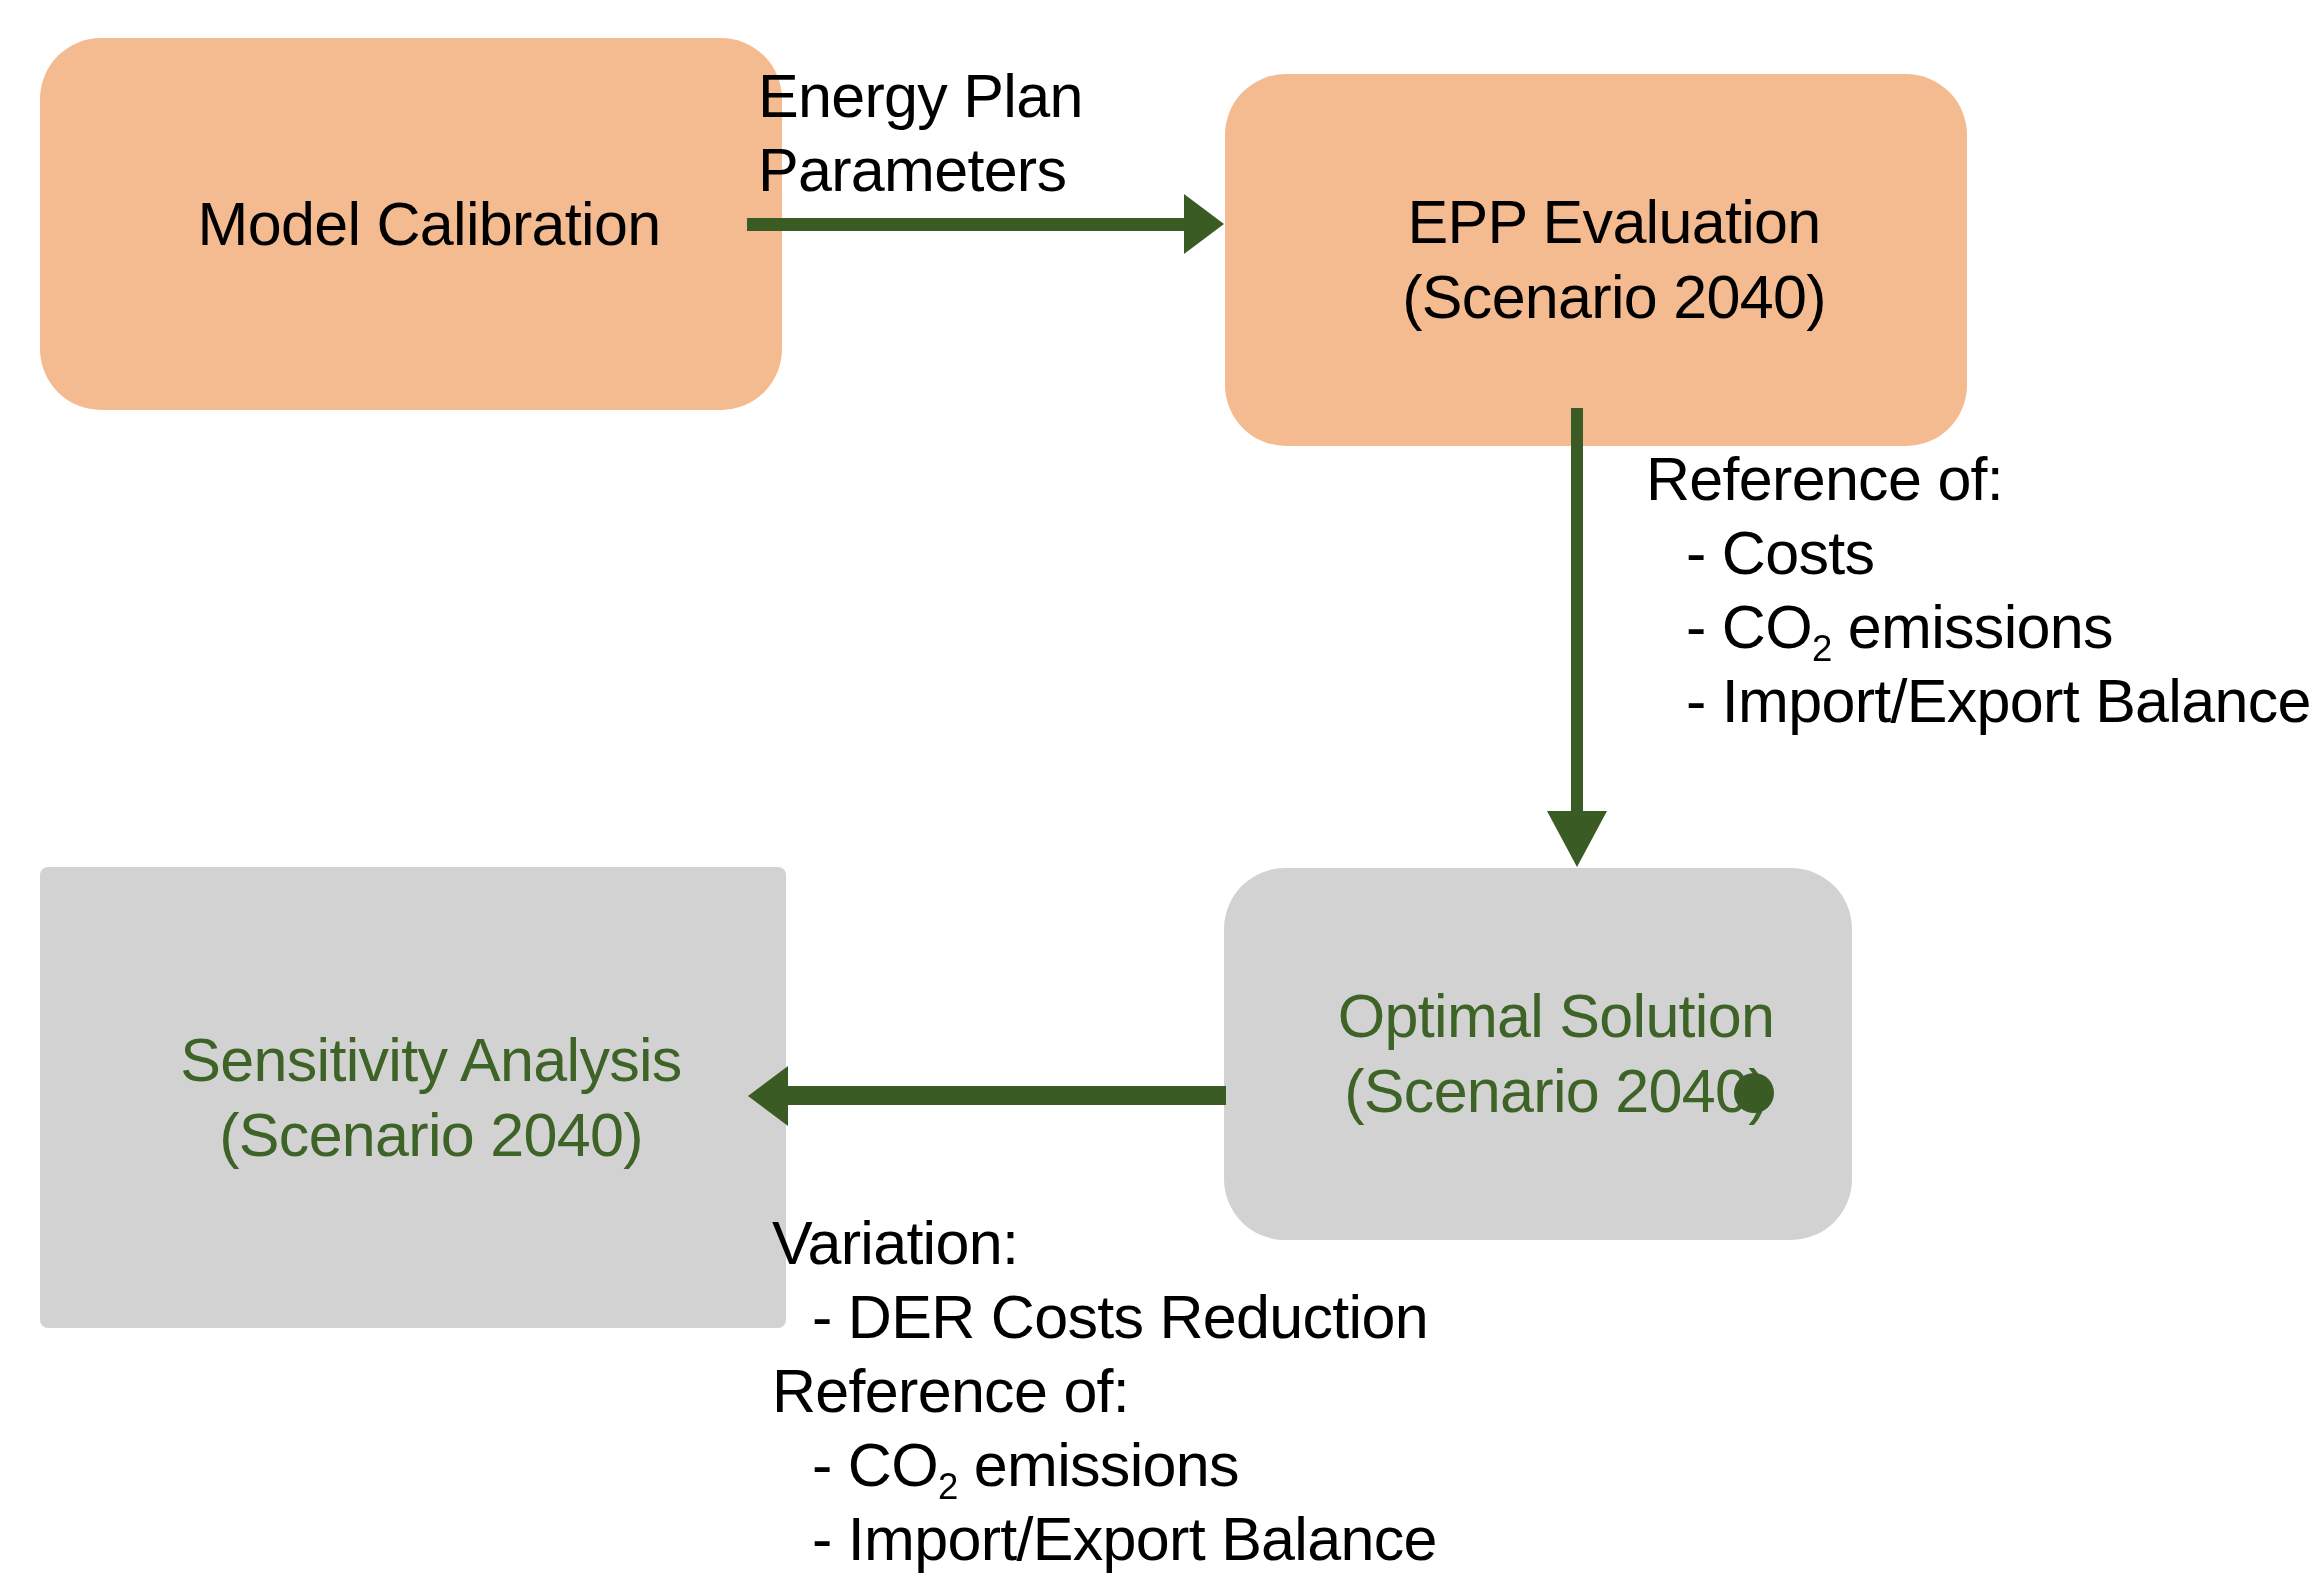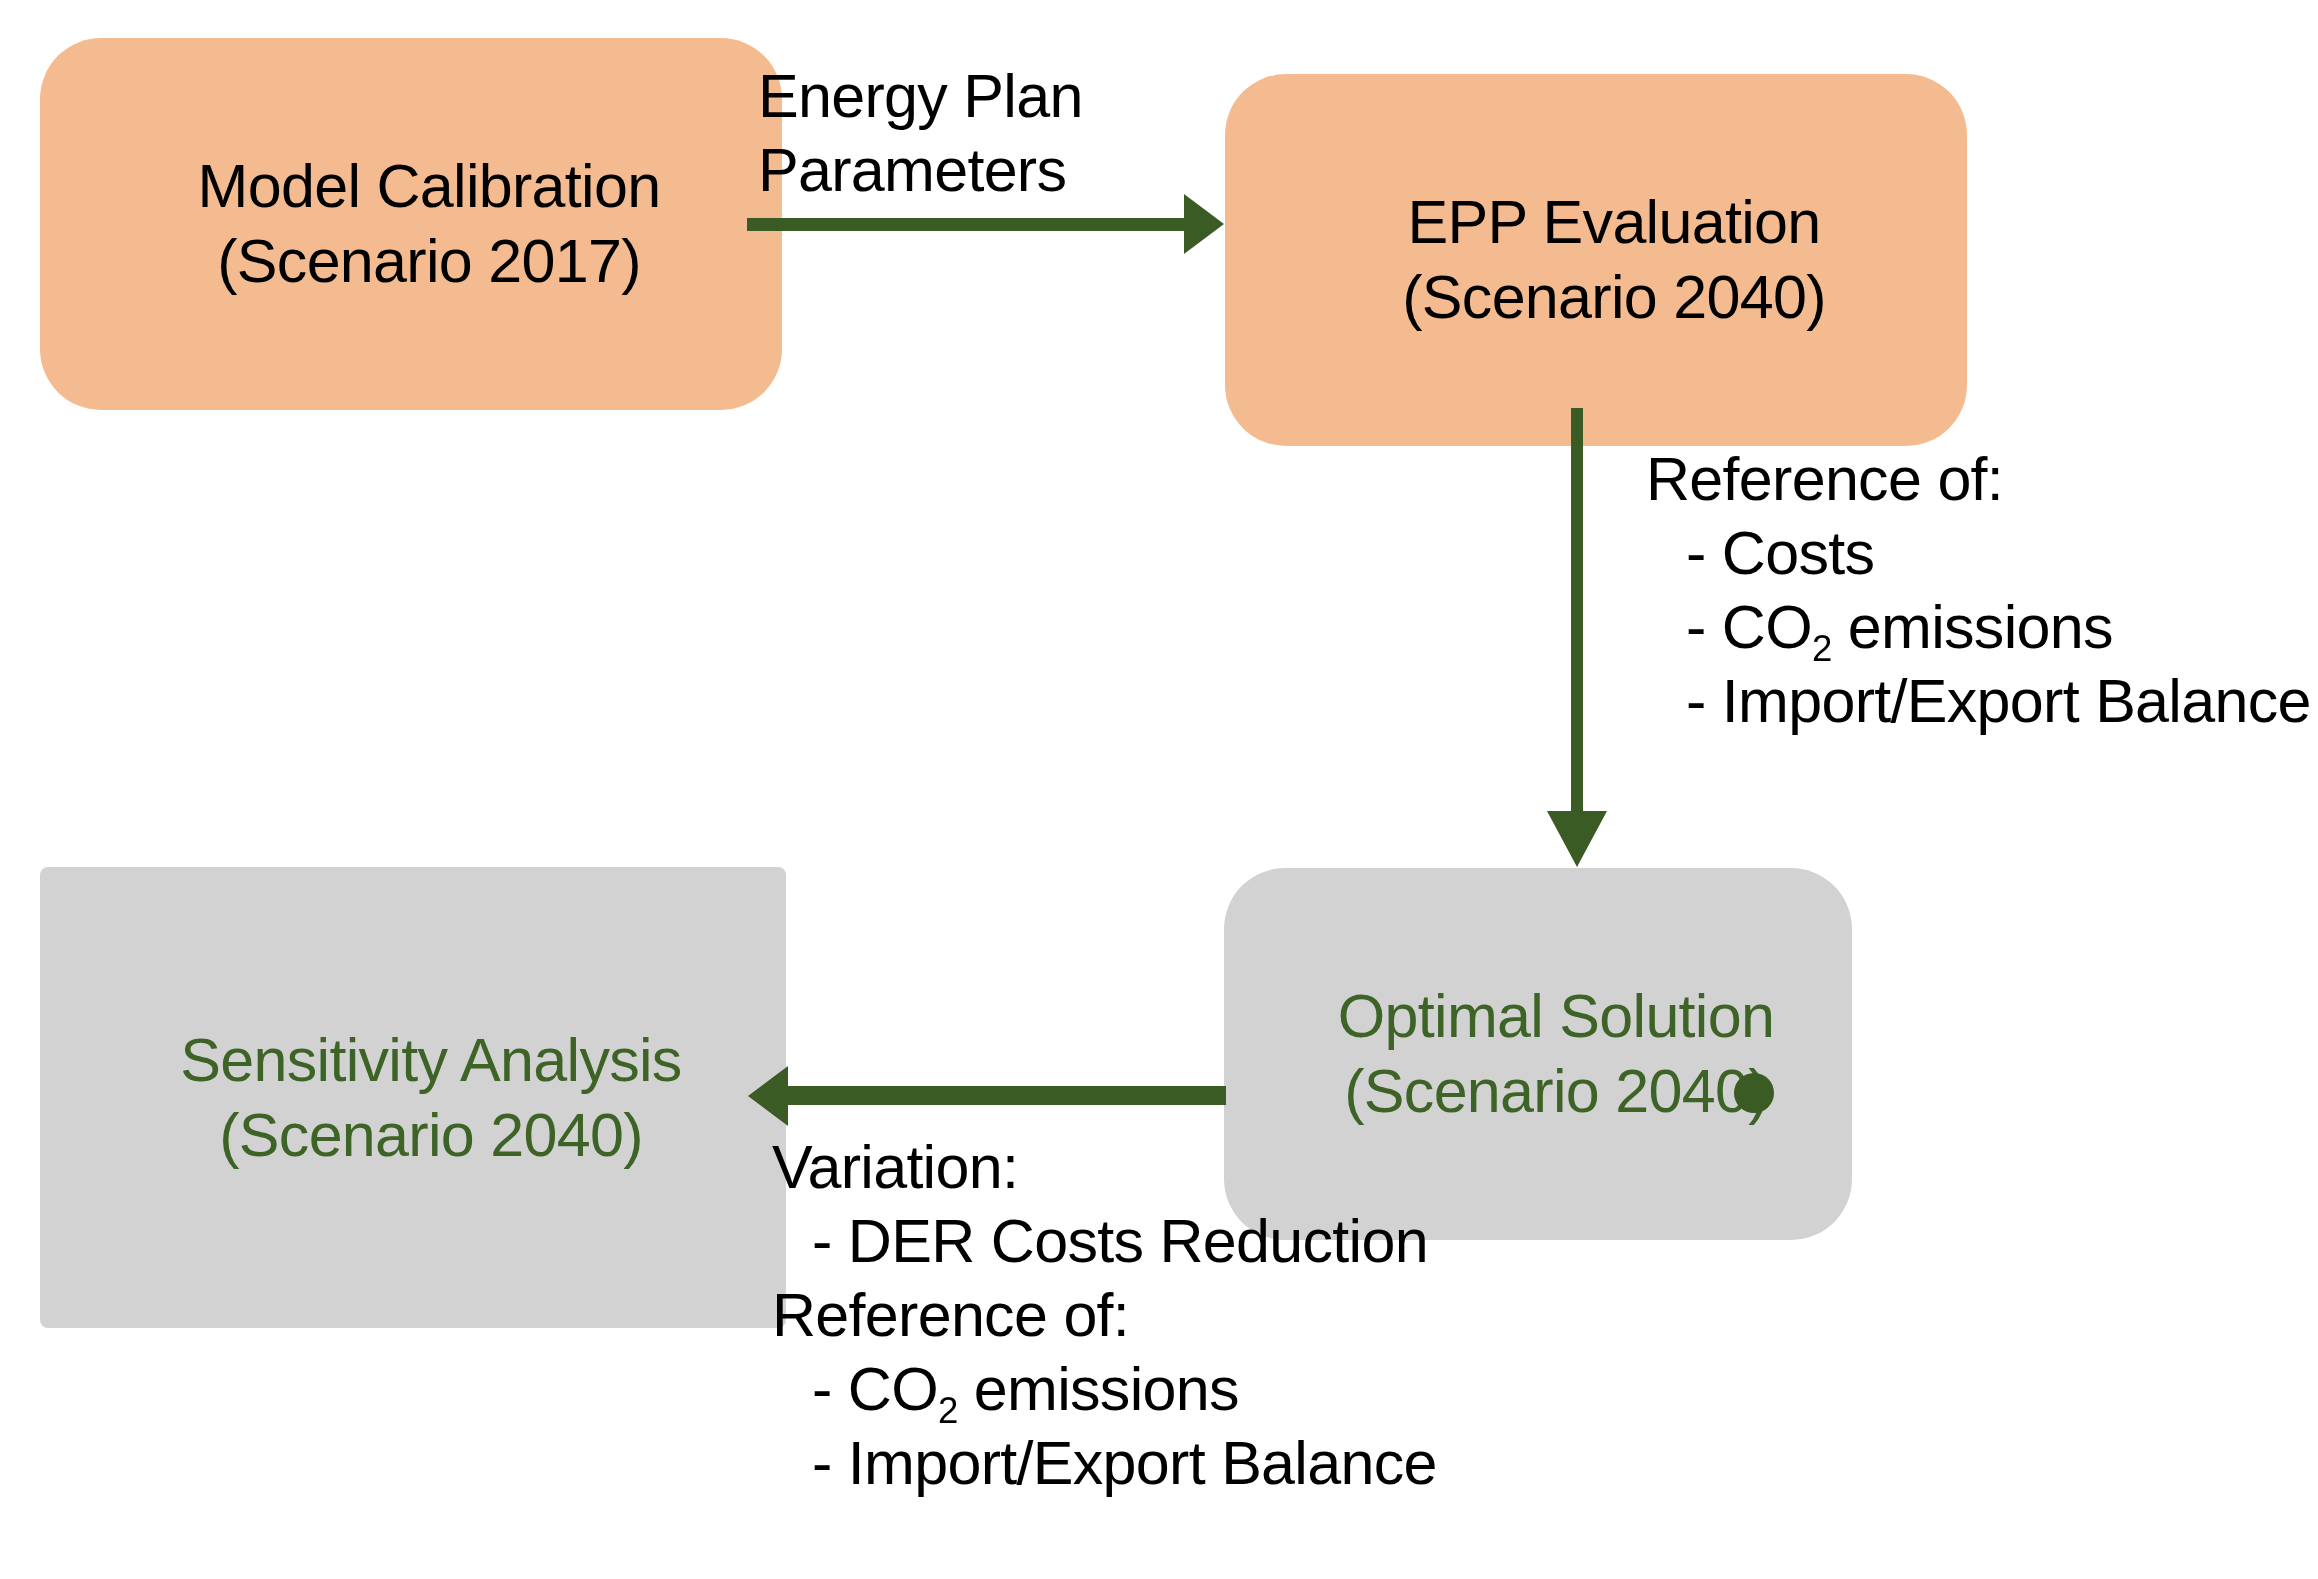--- a/index.html
+++ b/index.html
@@ -55,21 +55,20 @@
     background:#3A5B23;
   }
 </style>
 </head>
 <body>
 
 <div class="canvas">
 
   <div class="box box-orange" style="left:40px; top:38px; width:706px; height:372px;">
     <div>Model Calibration</div>
-    <div>(Scenario 2017)</div>
   </div>
 
   <div class="box box-orange" style="left:1225px; top:38px; width:706px; height:372px;margin-top:36px;">
     <div>EPP Evaluation</div>
     <div>(Scenario 2040)</div>
   </div>
 
   <div class="box box-gray" style="left:40px; top:867px; width:710px; height:461px;border-radius:8px;">
     <div>Sensitivity Analysis</div>
     <div>(Scenario 2040)</div>
@@ -96,21 +95,21 @@
     <div class="indent">- Costs</div>
     <div class="indent"><span>- CO</span><sub>2</sub><span> emissions</span></div>
     <div class="indent">- Import/Export Balance</div>
   </div>
 
   <div class="head head-left" style="left:748px; top:1066px;"></div>
   <div class="shaft" style="left:787px; top:1086px; width:439px; height:19px;"></div>
 
   <div class="dot" style="left:1734px; top:1073px;"></div>
 
-  <div class="textblock" style="left:772px; top:1130px; line-height:74px;">
+  <div class="textblock" style="left:772px; top:1206px; line-height:74px;">
     <div>Variation:</div>
     <div class="indent">- DER Costs Reduction</div>
     <div>Reference of:</div>
     <div class="indent"><span>- CO</span><sub>2</sub><span> emissions</span></div>
     <div class="indent">- Import/Export Balance</div>
   </div>
 
 </div>
 
 

